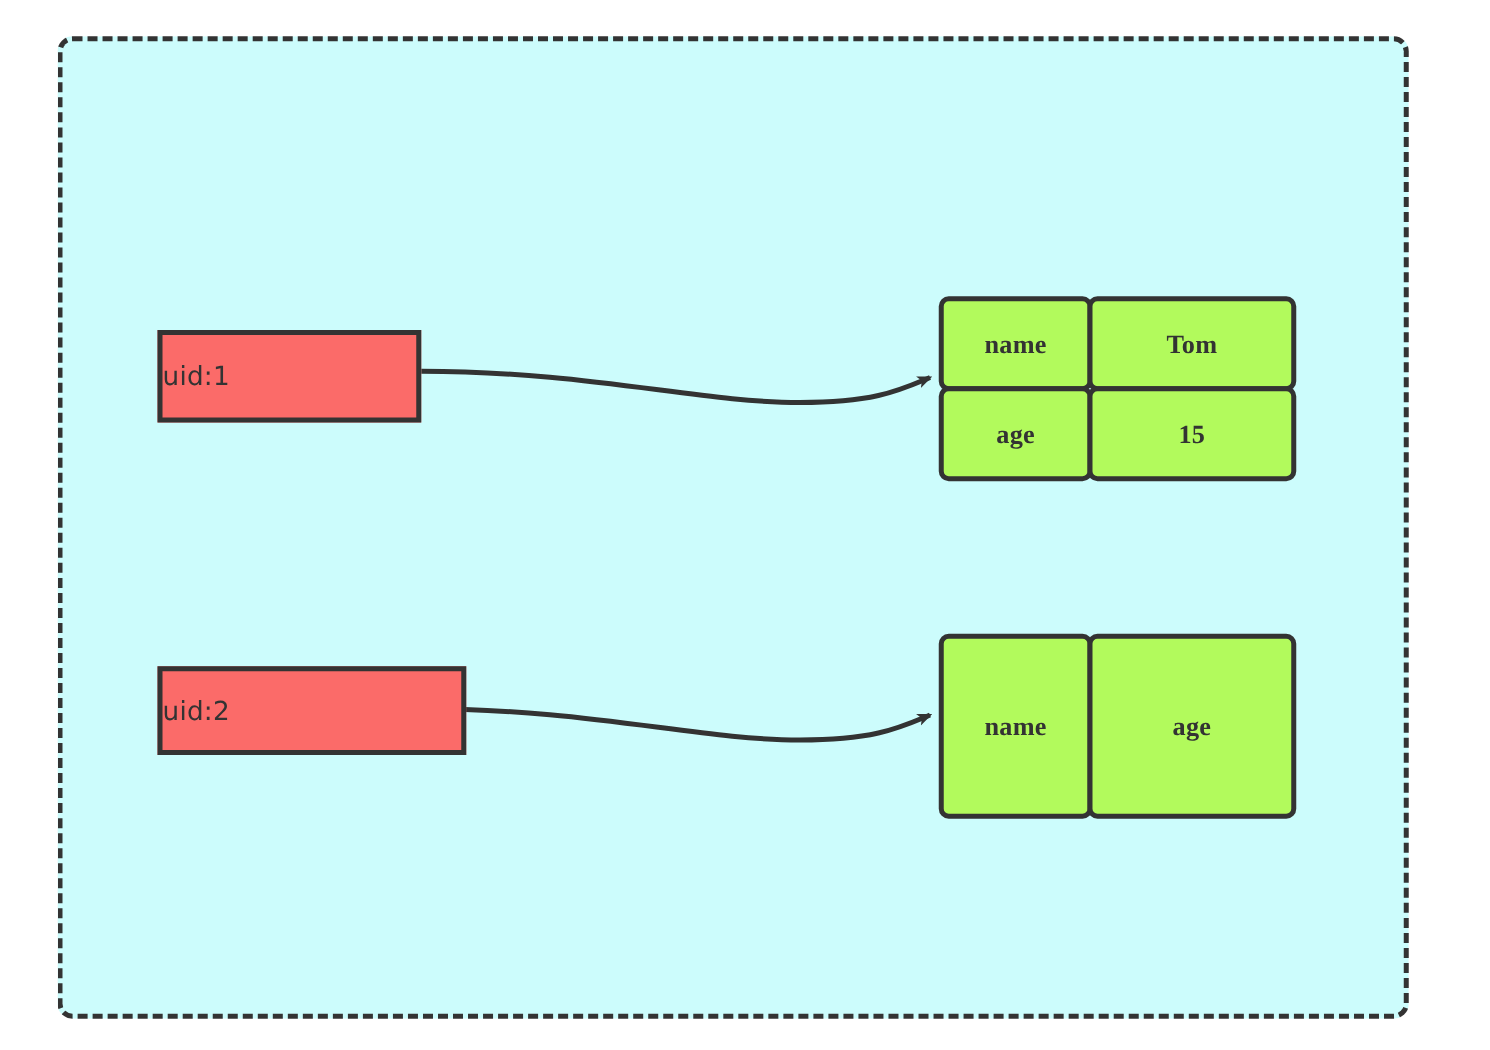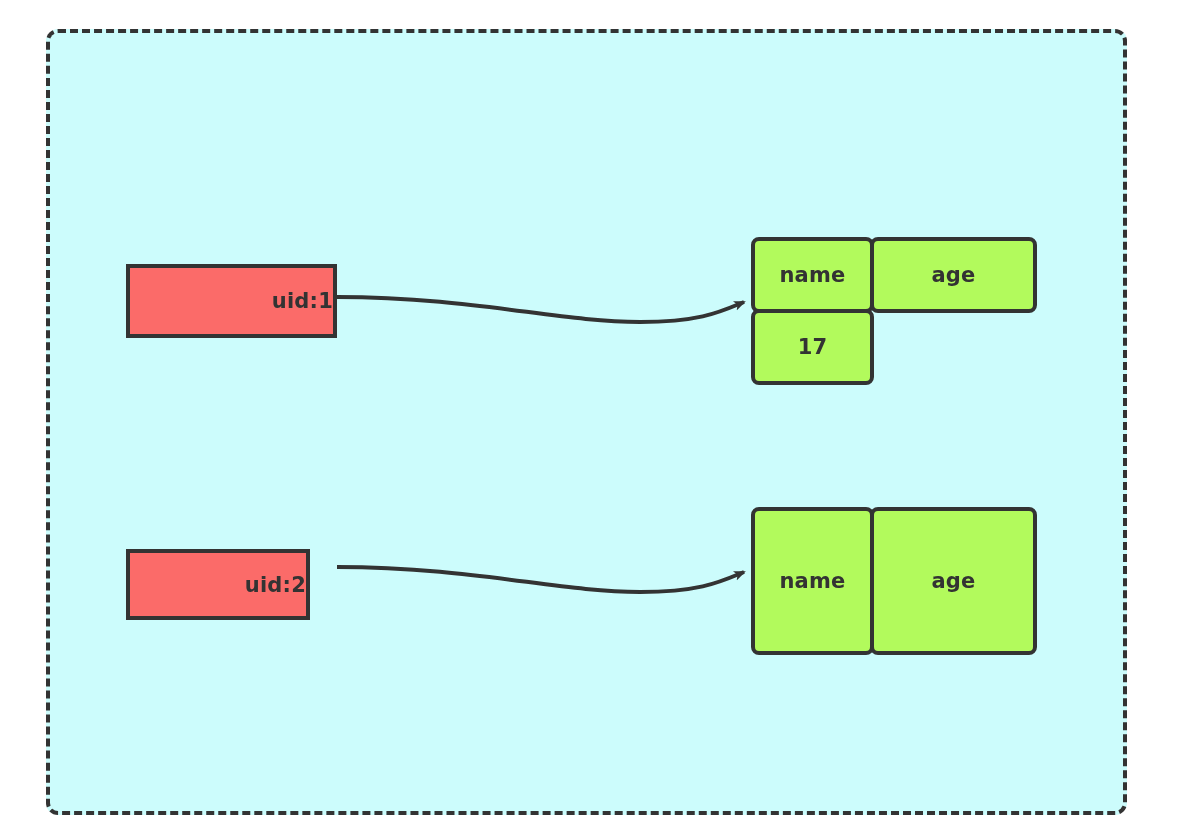--- a/index.html
+++ b/index.html
@@ -28,35 +28,36 @@
     border-radius: 12px;
   }
   
   .uid-node {
     position: absolute;
     box-sizing: border-box;
     background: #FB6B69;
     border: 4px solid #333333;
     display: flex;
     align-items: center;
-    justify-content: flex-end;
+    justify-content: flex-start;
     color: #333333;
     font-size: 21px;
-    font-weight: bold;
+    font-weight: normal;
     letter-spacing: 0.2px;
   }
   #uid-node-1 { left: 126px; top: 264px; width: 211px; height: 74px; }
-  #uid-node-2 { left: 126px; top: 533px; width: 184px; height: 71px; margin-top: 16px; }
+  #uid-node-2 { left: 126px; top: 533px; width: 247px; height: 71px; }
 
   
   .record-table {
     position: absolute;
     display: grid;
     grid-template-columns: 119px 163px;
     grid-auto-rows: 1fr;
+    font-family: Liberation Serif, serif;
   }
   #record-table-1 { left: 753px; top: 239px; width: 282px; height: 144px; }
   #record-table-2 { left: 753px; top: 509px; width: 282px; height: 144px; }
 
   .record-cell {
     box-sizing: border-box;
     background: #B2FA5C;
     border: 4px solid #333333;
     border-radius: 8px;
     margin: -2px;
@@ -102,24 +103,27 @@
 
   <div id="uid-node-2" class="uid-node">
     <span>uid:2</span>
   </div>
 
   <div id="record-table-1" class="record-table">
     <div class="record-cell">
       <span>name</span>
     </div>
     <div class="record-cell">
+      <span>Tom</span>
+    </div>
+    <div class="record-cell">
       <span>age</span>
     </div>
     <div class="record-cell">
-      <span>17</span>
+      <span>15</span>
     </div>
   </div>
 
   <div id="record-table-2" class="record-table">
     <div class="record-cell">
       <span>name</span>
     </div>
     <div class="record-cell">
       <span>age</span>
     </div>

